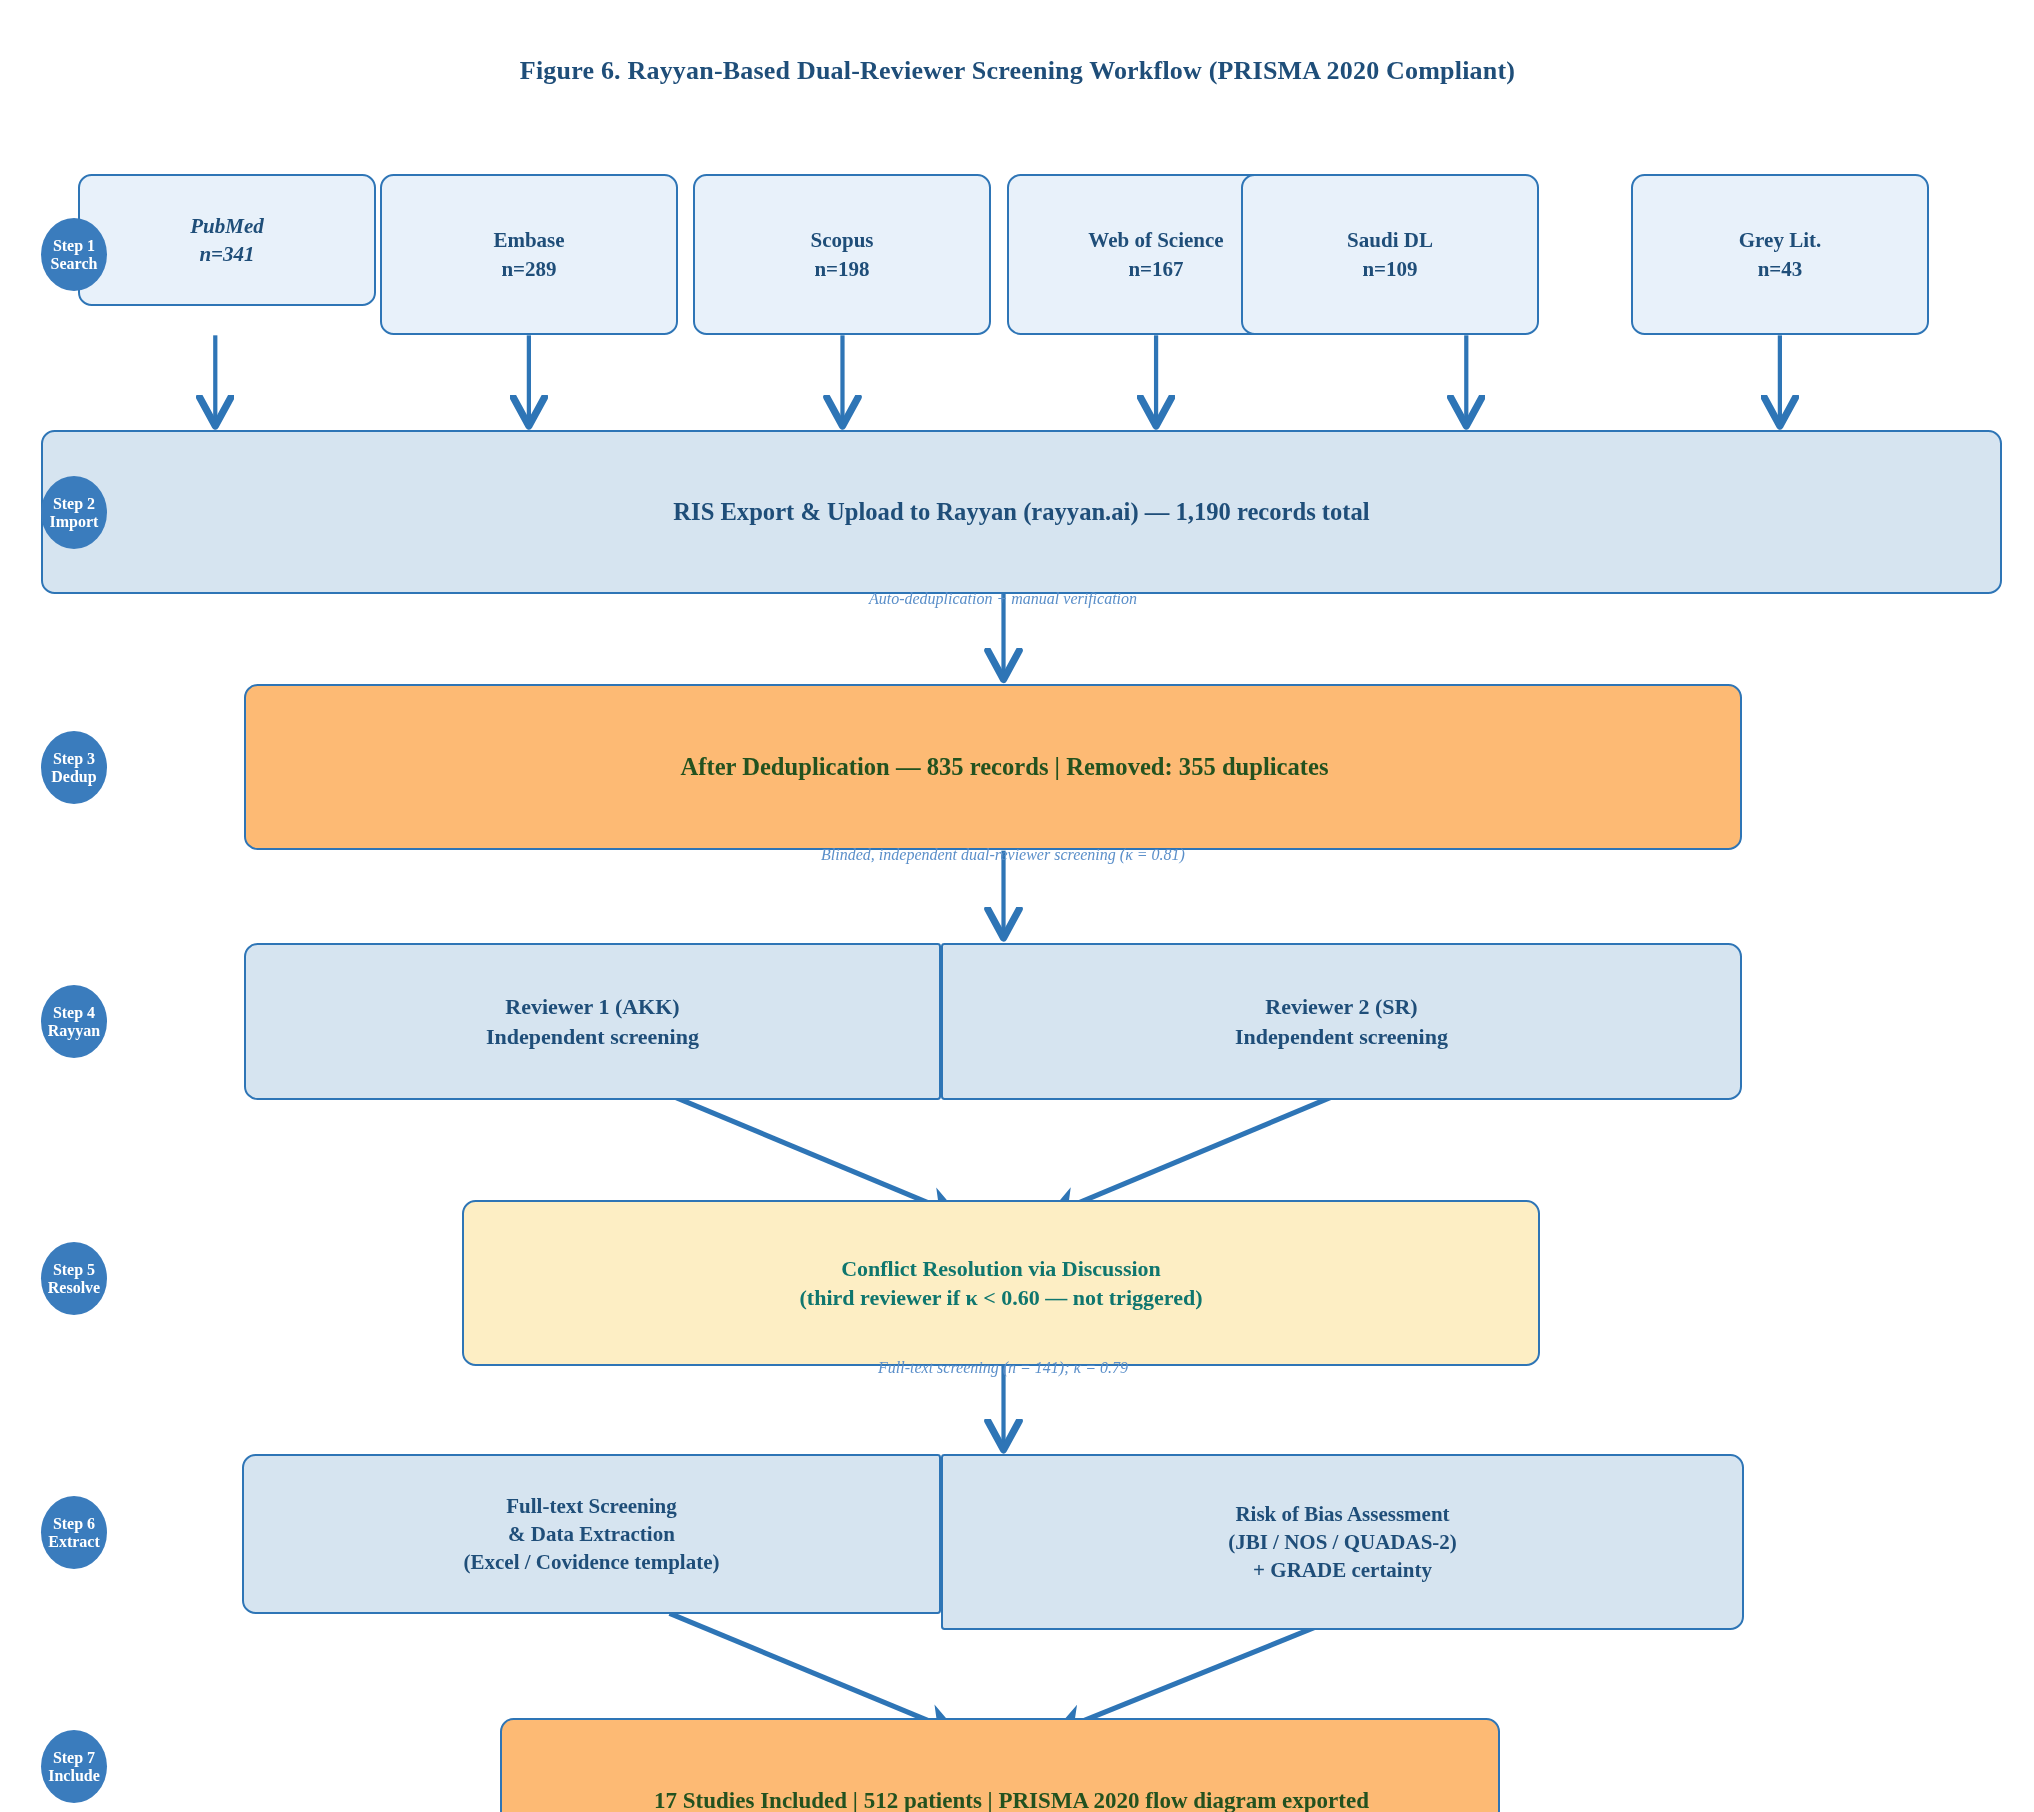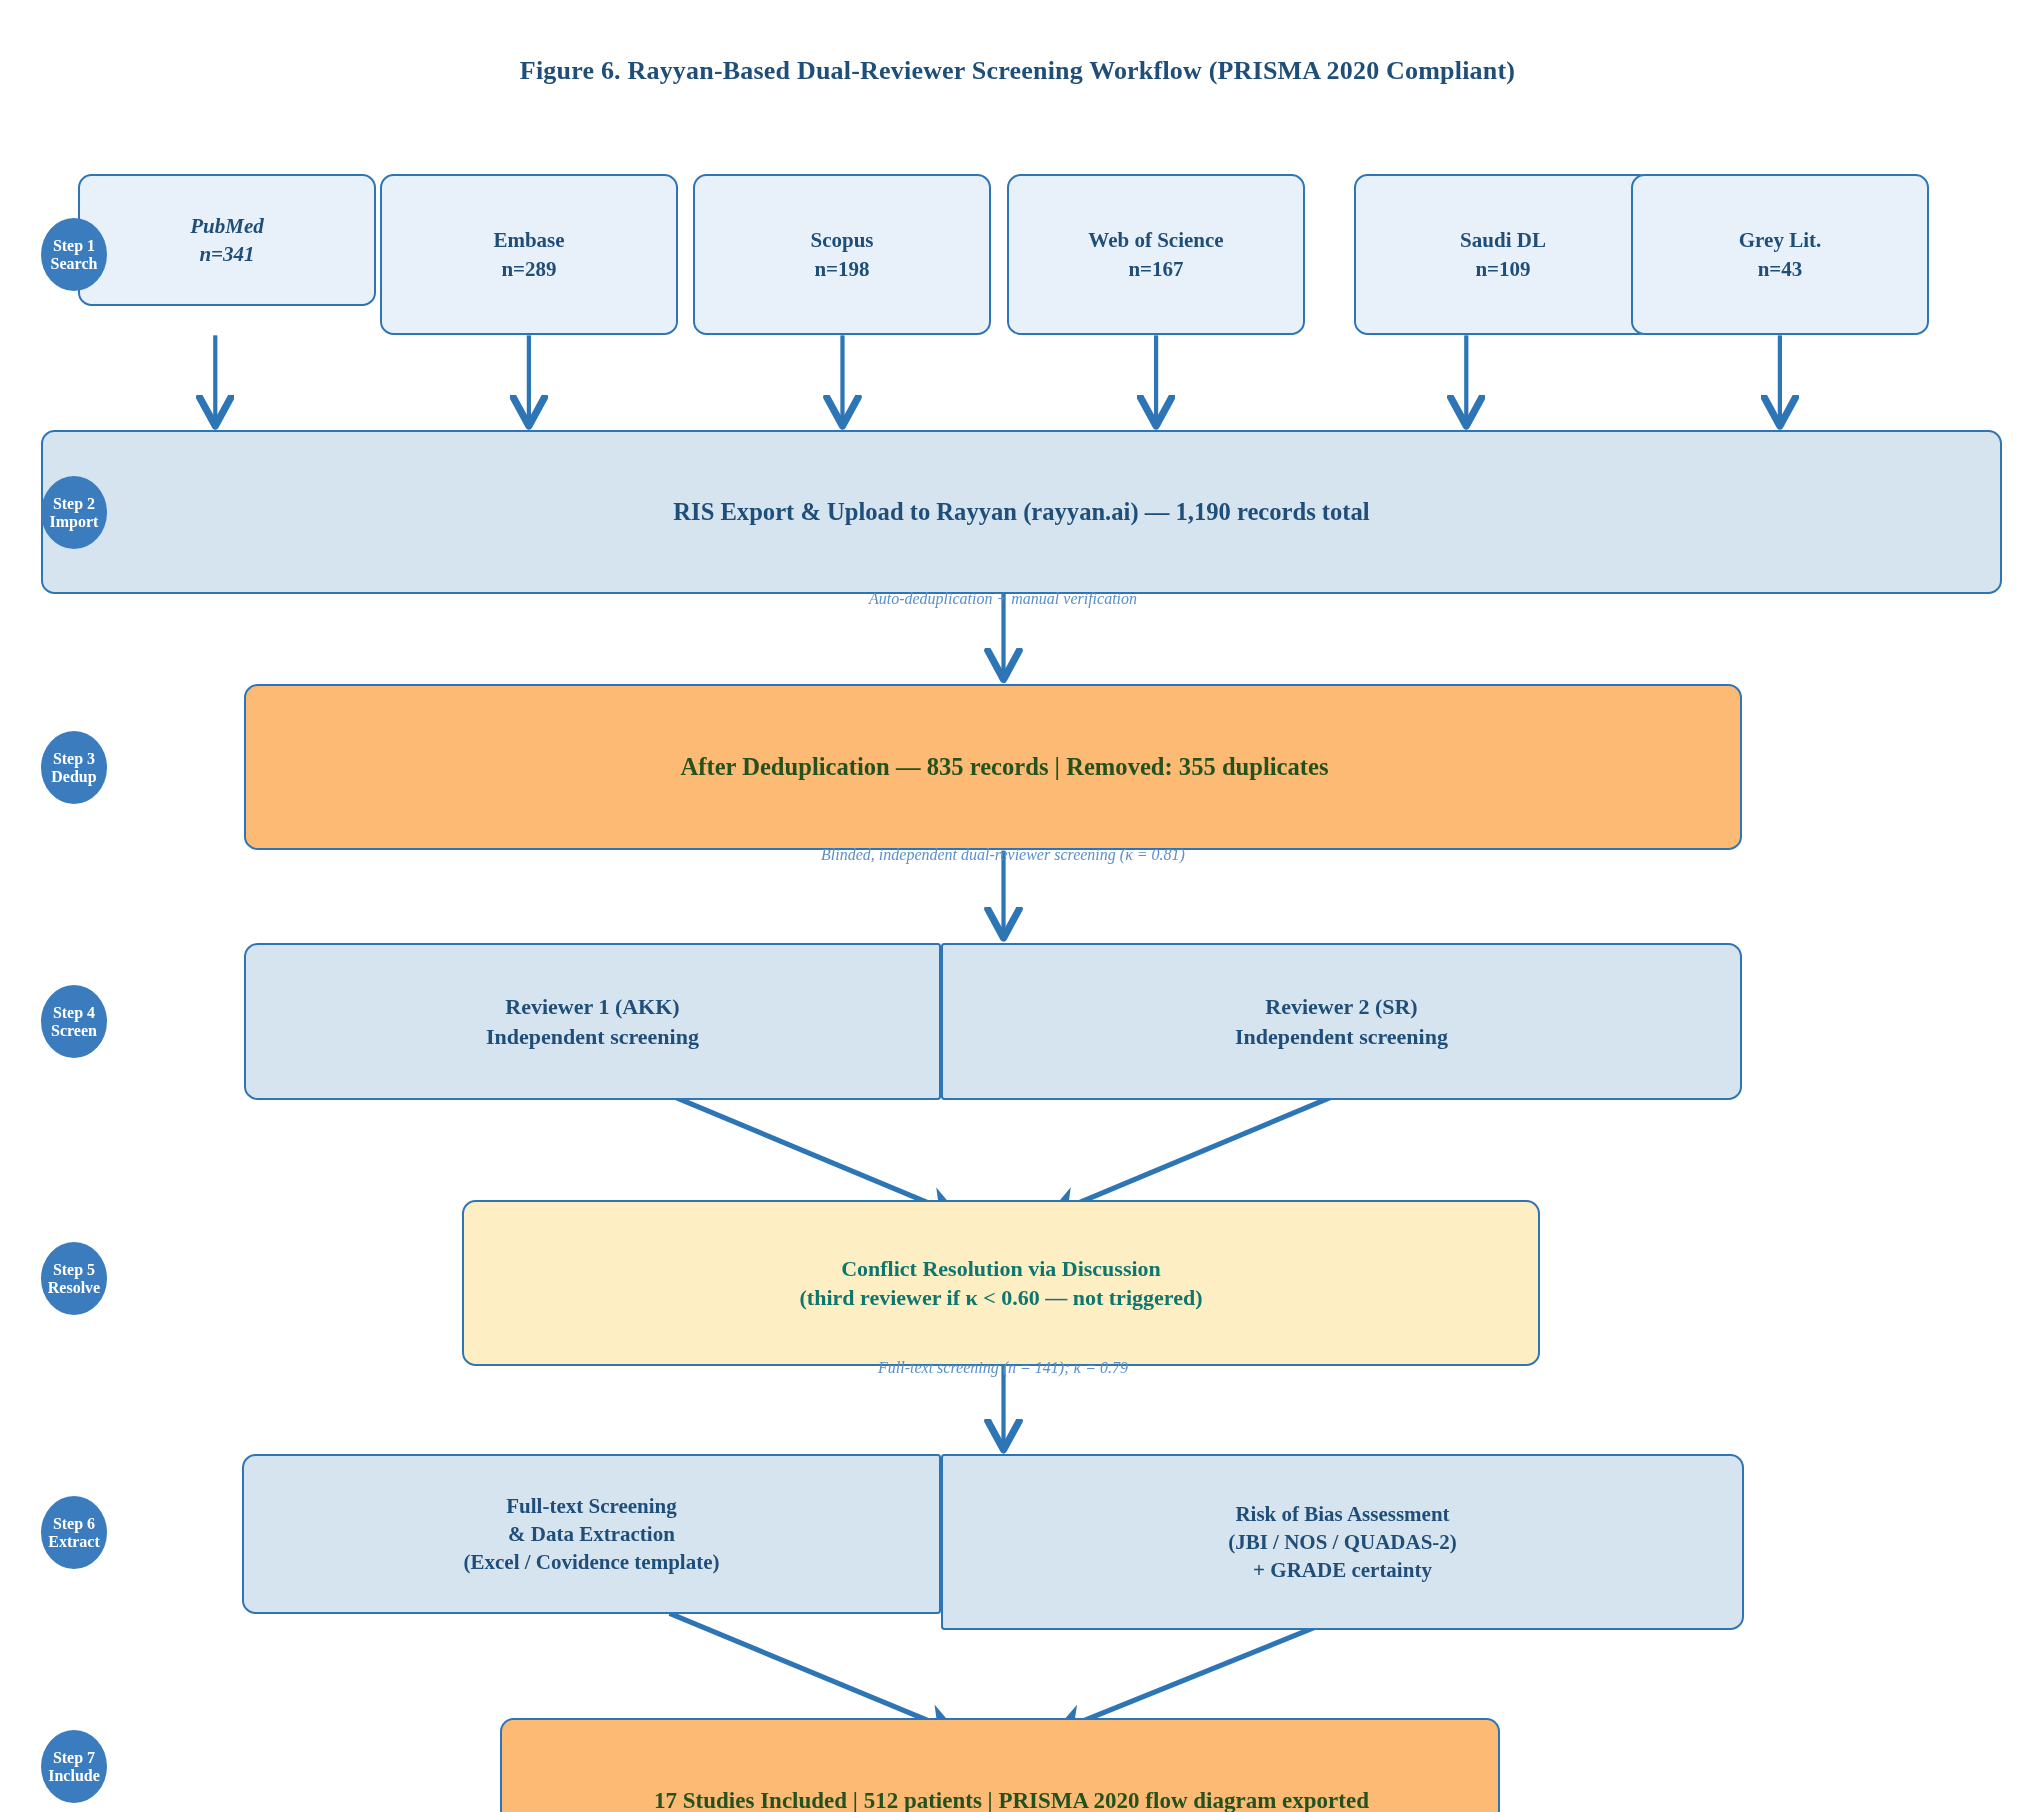--- a/index.html
+++ b/index.html
@@ -194,21 +194,21 @@
     </div>
   </div>
 
   <div class="node n-blue-light" style="left:1007px; top:154px; width:298px; height:161px;">
     <div class="nlines t-src">
       <span class="nline">Web of Science</span>
       <span class="nline">n=167</span>
     </div>
   </div>
 
-  <div class="node n-blue-light" style="left:1354px; top:154px; width:298px; height:161px;">
+  <div class="node n-blue-light" style="left:1241px; top:154px; width:298px; height:161px;">
     <div class="nlines t-src">
       <span class="nline">Saudi DL</span>
       <span class="nline">n=109</span>
     </div>
   </div>
 
   <div class="node n-blue-light" style="left:1631px; top:154px; width:298px; height:161px;">
     <div class="nlines t-src">
       <span class="nline">Grey Lit.</span>
       <span class="nline">n=43</span>
@@ -277,21 +277,21 @@
   <div class="badge" style="left:41px; top:456px;">
     <span>Step 2</span>
     <span>Import</span>
   </div>
   <div class="badge" style="left:41px; top:711px;">
     <span>Step 3</span>
     <span>Dedup</span>
   </div>
   <div class="badge" style="left:41px; top:965px;">
     <span>Step 4</span>
-    <span>Screen</span>
+    <span>Rayyan</span>
   </div>
   <div class="badge" style="left:41px; top:1222px;">
     <span>Step 5</span>
     <span>Resolve</span>
   </div>
   <div class="badge" style="left:41px; top:1476px;">
     <span>Step 6</span>
     <span>Extract</span>
   </div>
   <div class="badge" style="left:41px; top:1710px;">

